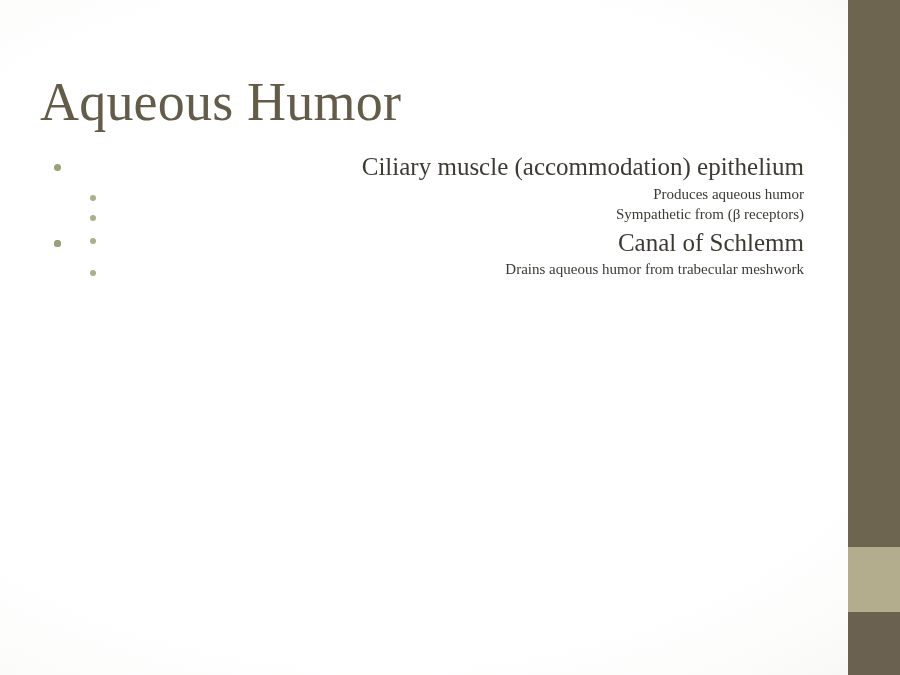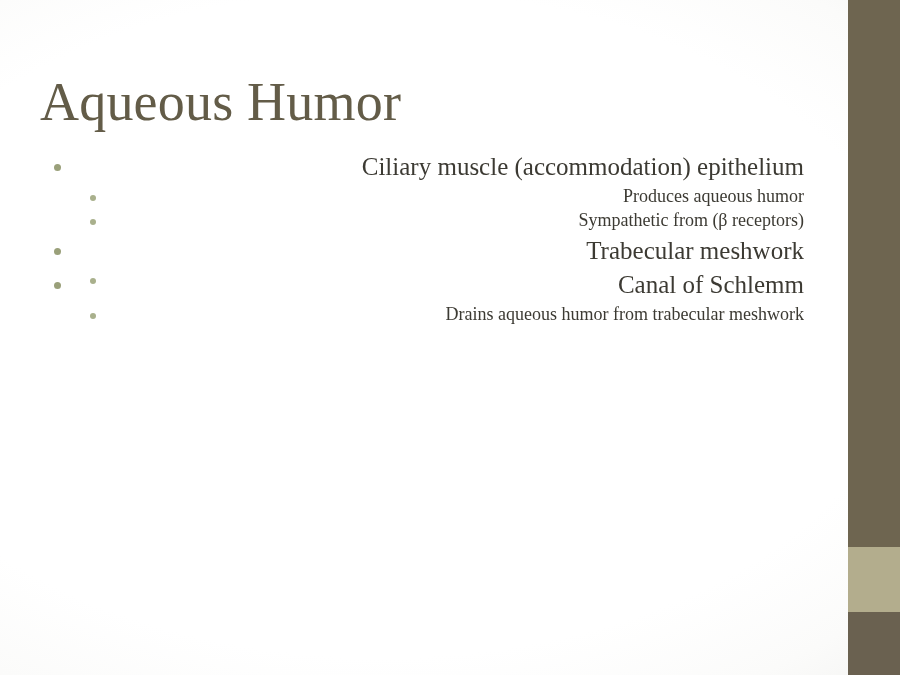--- a/index.html
+++ b/index.html
@@ -99,21 +99,21 @@
     background: #9aa07a;
   }
 
   ul.sub {
     margin: 2px 0 4px 0;
     padding: 0;
   }
   li.level2 {
     position: relative;
     padding-left: 32px;
-    font-size: 18px;
+    font-size: 15px;
     line-height: 1.28;
     color: #3c3a33;
     margin-bottom: 1px;
     font-family: "Liberation Serif", serif;
   }
   li.level2 > .bullet {
     position: absolute;
     left: 12px;
     top: 10px;
     width: 6px;
@@ -148,21 +148,20 @@
           </li>
           <li class="level2">
             <span class="bullet"></span>
             <span>Sympathetic from (β receptors)</span>
           </li>
         </ul>
       </li>
 
       <li class="level1">
         <span class="bullet"></span>
-        <span>Trabecular meshwork</span>
         <ul class="sub">
           <li class="level2">
             <span class="bullet"></span>
           </li>
         </ul>
       </li>
 
       <li class="level1">
         <span class="bullet"></span>
         <span>Canal of Schlemm</span>

